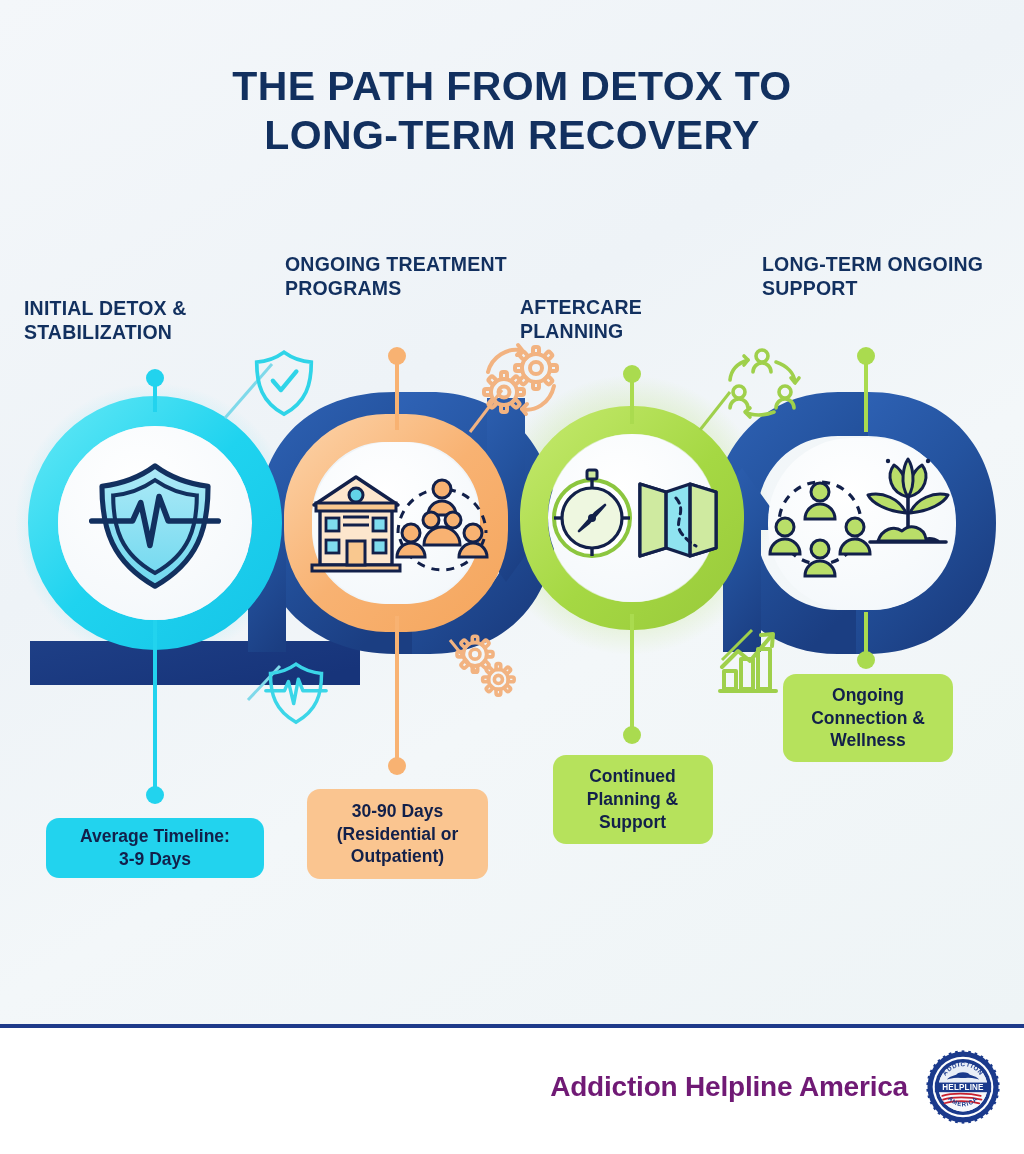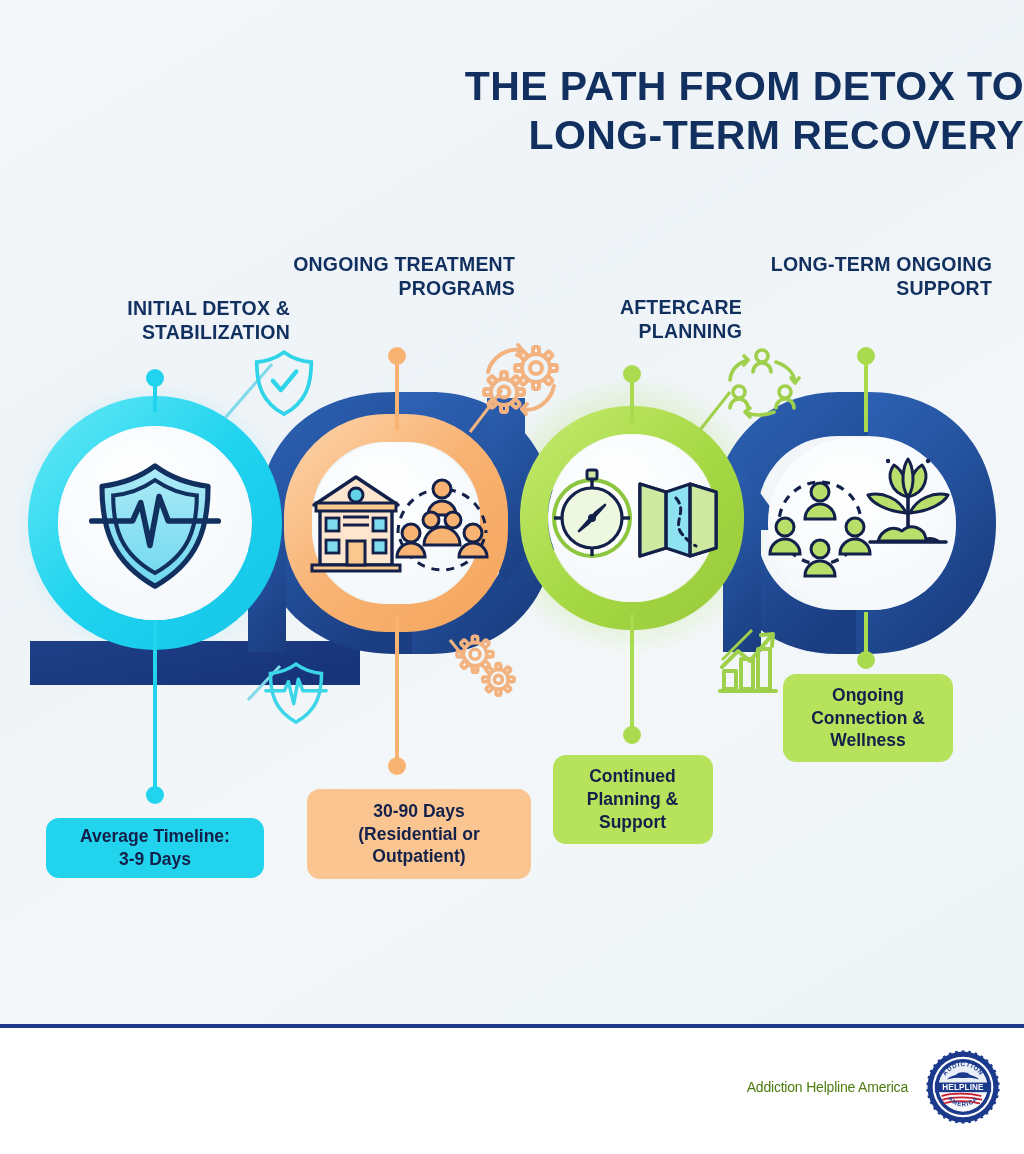--- a/index.html
+++ b/index.html
@@ -14,79 +14,79 @@
     position: absolute; inset: 0;
     width: 1024px; height: 1154px;
   }
   .canvas {
     position: absolute; left: 0; top: 0;
     width: 1024px; height: 1024px;
     background: linear-gradient(150deg, #f4f7fa 0%, #eef3f7 38%, #f3f7f9 62%, #eef4f6 100%);
   }
   .title {
     position: absolute; left: 0; top: 62px; width: 1024px;
-    text-align: right;
+    text-align: center;
     color: #12305f;
     font-weight: 800;
     font-size: 41px;
     letter-spacing: 0.4px;
     line-height: 1.20;
   }
   .title span { display: block; }
 
   
   .step-head {
     position: absolute;
-    text-align: right;
+    text-align: left;
     color: #12305f;
     font-weight: 800;
     font-size: 19.5px;
     line-height: 1.23;
     letter-spacing: 0.2px;
   }
-  #head-1 { left: 18px;  top: 297px; width: 272px; }
+  #head-1 { left: 24px;  top: 297px; width: 272px; }
   #head-2 { left: 285px; top: 253px; width: 230px; }
   #head-3 { left: 520px; top: 296px; width: 222px; }
   #head-4 { left: 762px; top: 253px; width: 230px; }
 
   
   #diagram { position: absolute; left: 0; top: 0; width: 1024px; height: 1024px; }
 
   
   .pill {
     position: absolute;
     border-radius: 13px;
     text-align: center;
     font-weight: 800;
     font-size: 17.5px;
     line-height: 1.30;
     color: #12204a;
     padding: 9px 10px;
     display: flex; align-items: center; justify-content: center;
   }
   #pill-1 { left: 46px;  top: 818px; width: 218px; height: 60px; background: #22d3ee; justify-content: center; }
-  #pill-2 { left: 307px; top: 789px; width: 224px; height: 90px; background: #fac590; }
+  #pill-2 { left: 307px; top: 789px; width: 181px; height: 90px; background: #fac590; }
   #pill-3 { left: 553px; top: 755px; width: 160px; height: 89px; background: #b6e25c; padding-left: 9px; }
   #pill-4 { left: 783px; top: 674px; width: 170px; height: 88px; background: #b6e25c; }
   .pill span { display: block; }
 
   
   .footer {
     position: absolute; left: 0; top: 1024px;
     width: 1024px; height: 130px;
     background: #ffffff;
     border-top: 4px solid #1e3a8a;
   }
   .footer-inner {
     position: absolute; right: 24px; top: 22px;
     display: flex; align-items: center; gap: 18px;
   }
   .brand { text-align: right; }
   .brand-name {
-    font-size: 14px; font-weight: 400; color: #4d7c0f; letter-spacing: -0.2px;
+    font-size: 28px; font-weight: 700; color: #701a75; letter-spacing: -0.2px;
   }
   .brand-url {
     font-size: 19px; color: #8b8b8b; margin-top: 2px; letter-spacing: -0.2px;
   }
   .seal { width: 74px; height: 74px; flex: none; }
 </style>
 </head>
 <body>
 
 <div id="stage">

